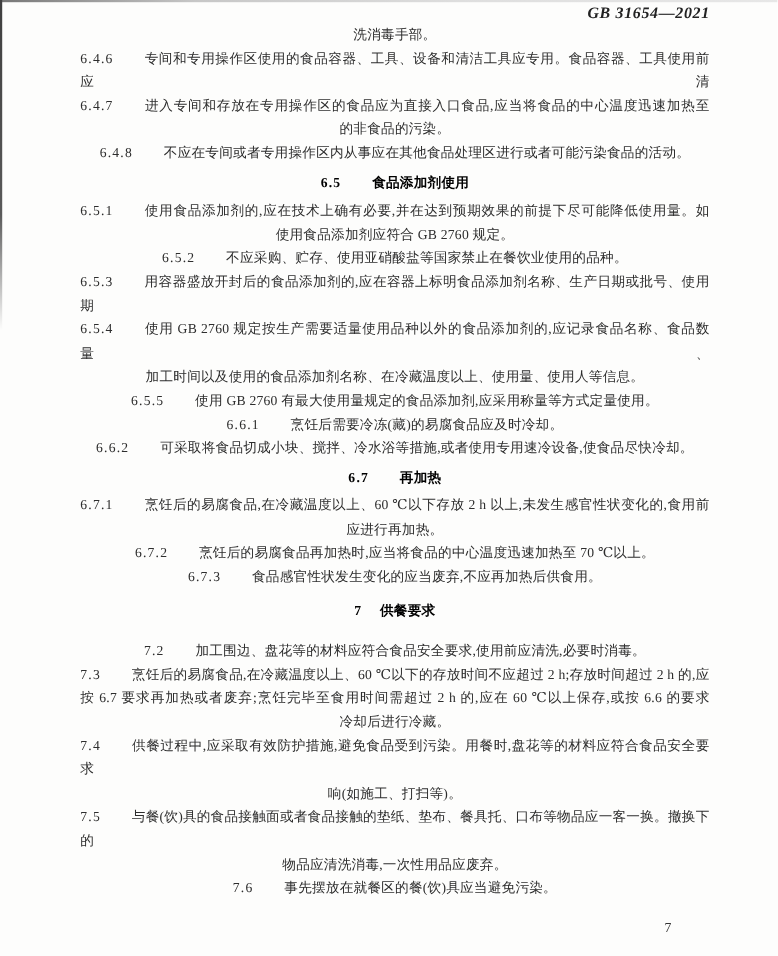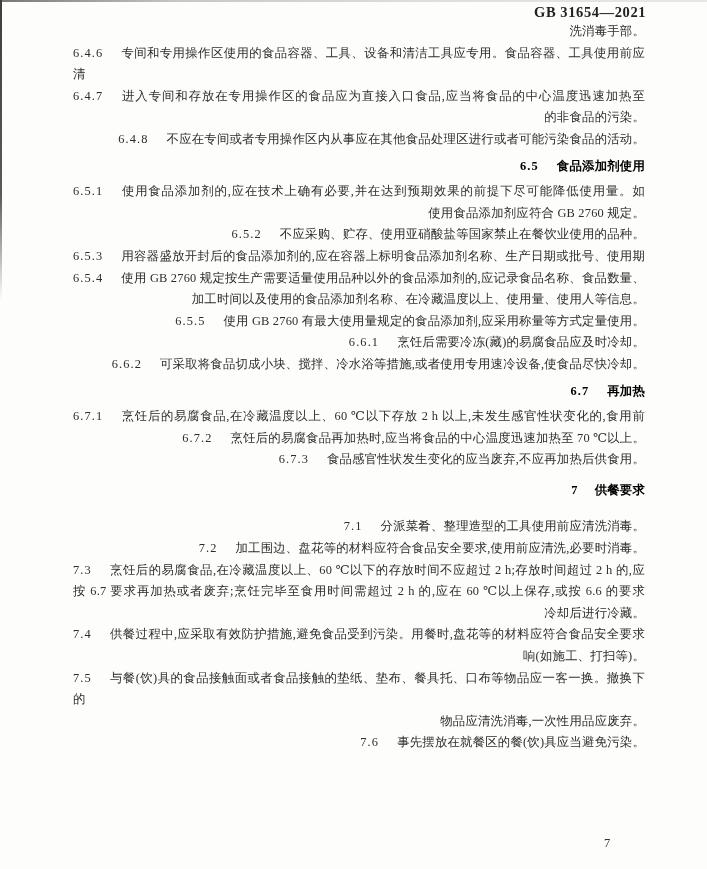--- a/index.html
+++ b/index.html
@@ -16,38 +16,38 @@
     position: absolute; top: 0; left: 0; width: 707px; height: 2px;
     background: linear-gradient(to right, #5f5f5f, #bdbdbd 25%, #d9d9d9 60%, #e3e3e3);
     opacity: 0.85;
   }
   .edge-left {
     position: absolute; top: 0; left: 0; width: 2px; height: 300px;
     background: linear-gradient(to bottom, #3f3f3f, #5a5a5a 65%, rgba(90,90,90,0));
   }
   .doc-header {
     position: absolute; top: 4px; left: 534px;
-    font-weight: bold; font-size: 14.5px; letter-spacing: 0.6px; color: #222;
+    font-weight: bold; font-size: 14.5px; letter-spacing: 0.6px; color: #222; font-style: italic;
   }
   .doc-body {
     position: absolute; left: 73px; top: 21px; width: 572px;
   }
   .line {
     font-size: 12.4px;
     line-height: 21.6px;
     letter-spacing: 0.2px;
-    text-align: right;
+    text-align: center;
   }
   .line.full {
     text-align: justify;
     text-align-last: justify;
   }
   .num {
     display: inline-block;
-    margin-right: 18px;
+    margin-right: 28px;
     letter-spacing: 1.1px;
     font-family: "Liberation Serif", "DejaVu Serif", serif;
   }
   .h1, .h2 { font-weight: bold; color: #000000; }
   .h2 { margin: 5px 0 4px 0; }
   .h1 { margin: 9px 0 15px 0; }
   .h1 .num { margin-right: 16px; }
   .page-number {
     position: absolute; left: 604px; top: 836px;
     font-size: 12.5px; color: #333;
@@ -71,24 +71,24 @@
       <div class="line cont"><span class="txt">使用食品添加剂应符合 GB 2760 规定。</span></div>
       <div class="line clause"><span class="num">6.5.2</span><span class="txt">不应采购、贮存、使用亚硝酸盐等国家禁止在餐饮业使用的品种。</span></div>
       <div class="line clause full"><span class="num">6.5.3</span><span class="txt">用容器盛放开封后的食品添加剂的,应在容器上标明食品添加剂名称、生产日期或批号、使用期</span></div>
       <div class="line clause full"><span class="num">6.5.4</span><span class="txt">使用 GB 2760 规定按生产需要适量使用品种以外的食品添加剂的,应记录食品名称、食品数量、</span></div>
       <div class="line cont"><span class="txt">加工时间以及使用的食品添加剂名称、在冷藏温度以上、使用量、使用人等信息。</span></div>
       <div class="line clause"><span class="num">6.5.5</span><span class="txt">使用 GB 2760 有最大使用量规定的食品添加剂,应采用称量等方式定量使用。</span></div>
       <div class="line clause"><span class="num">6.6.1</span><span class="txt">烹饪后需要冷冻(藏)的易腐食品应及时冷却。</span></div>
       <div class="line clause"><span class="num">6.6.2</span><span class="txt">可采取将食品切成小块、搅拌、冷水浴等措施,或者使用专用速冷设备,使食品尽快冷却。</span></div>
       <div class="line h2"><span class="num">6.7</span><span class="txt">再加热</span></div>
       <div class="line clause full"><span class="num">6.7.1</span><span class="txt">烹饪后的易腐食品,在冷藏温度以上、60 ℃以下存放 2 h 以上,未发生感官性状变化的,食用前</span></div>
+      <div class="line cont"><span class="txt">应进行再加热。</span></div>
       <div class="line clause"><span class="num">6.7.2</span><span class="txt">烹饪后的易腐食品再加热时,应当将食品的中心温度迅速加热至 70 ℃以上。</span></div>
       <div class="line clause"><span class="num">6.7.3</span><span class="txt">食品感官性状发生变化的应当废弃,不应再加热后供食用。</span></div>
       <div class="line h1"><span class="num">7</span><span class="txt">供餐要求</span></div>
-      <div class="line clause"><span class="num">7.1</span><span class="txt">分派菜肴、整理造型的工具使用前应清洗消毒。</span></div>
       <div class="line clause"><span class="num">7.2</span><span class="txt">加工围边、盘花等的材料应符合食品安全要求,使用前应清洗,必要时消毒。</span></div>
       <div class="line clause full"><span class="num">7.3</span><span class="txt">烹饪后的易腐食品,在冷藏温度以上、60 ℃以下的存放时间不应超过 2 h;存放时间超过 2 h 的,应</span></div>
       <div class="line cont full"><span class="txt">按 6.7 要求再加热或者废弃;烹饪完毕至食用时间需超过 2 h 的,应在 60 ℃以上保存,或按 6.6 的要求</span></div>
       <div class="line cont"><span class="txt">冷却后进行冷藏。</span></div>
       <div class="line clause full"><span class="num">7.4</span><span class="txt">供餐过程中,应采取有效防护措施,避免食品受到污染。用餐时,盘花等的材料应符合食品安全要求</span></div>
       <div class="line cont"><span class="txt">响(如施工、打扫等)。</span></div>
       <div class="line clause full"><span class="num">7.5</span><span class="txt">与餐(饮)具的食品接触面或者食品接触的垫纸、垫布、餐具托、口布等物品应一客一换。撤换下的</span></div>
       <div class="line cont"><span class="txt">物品应清洗消毒,一次性用品应废弃。</span></div>
       <div class="line clause"><span class="num">7.6</span><span class="txt">事先摆放在就餐区的餐(饮)具应当避免污染。</span></div>
     </div>

